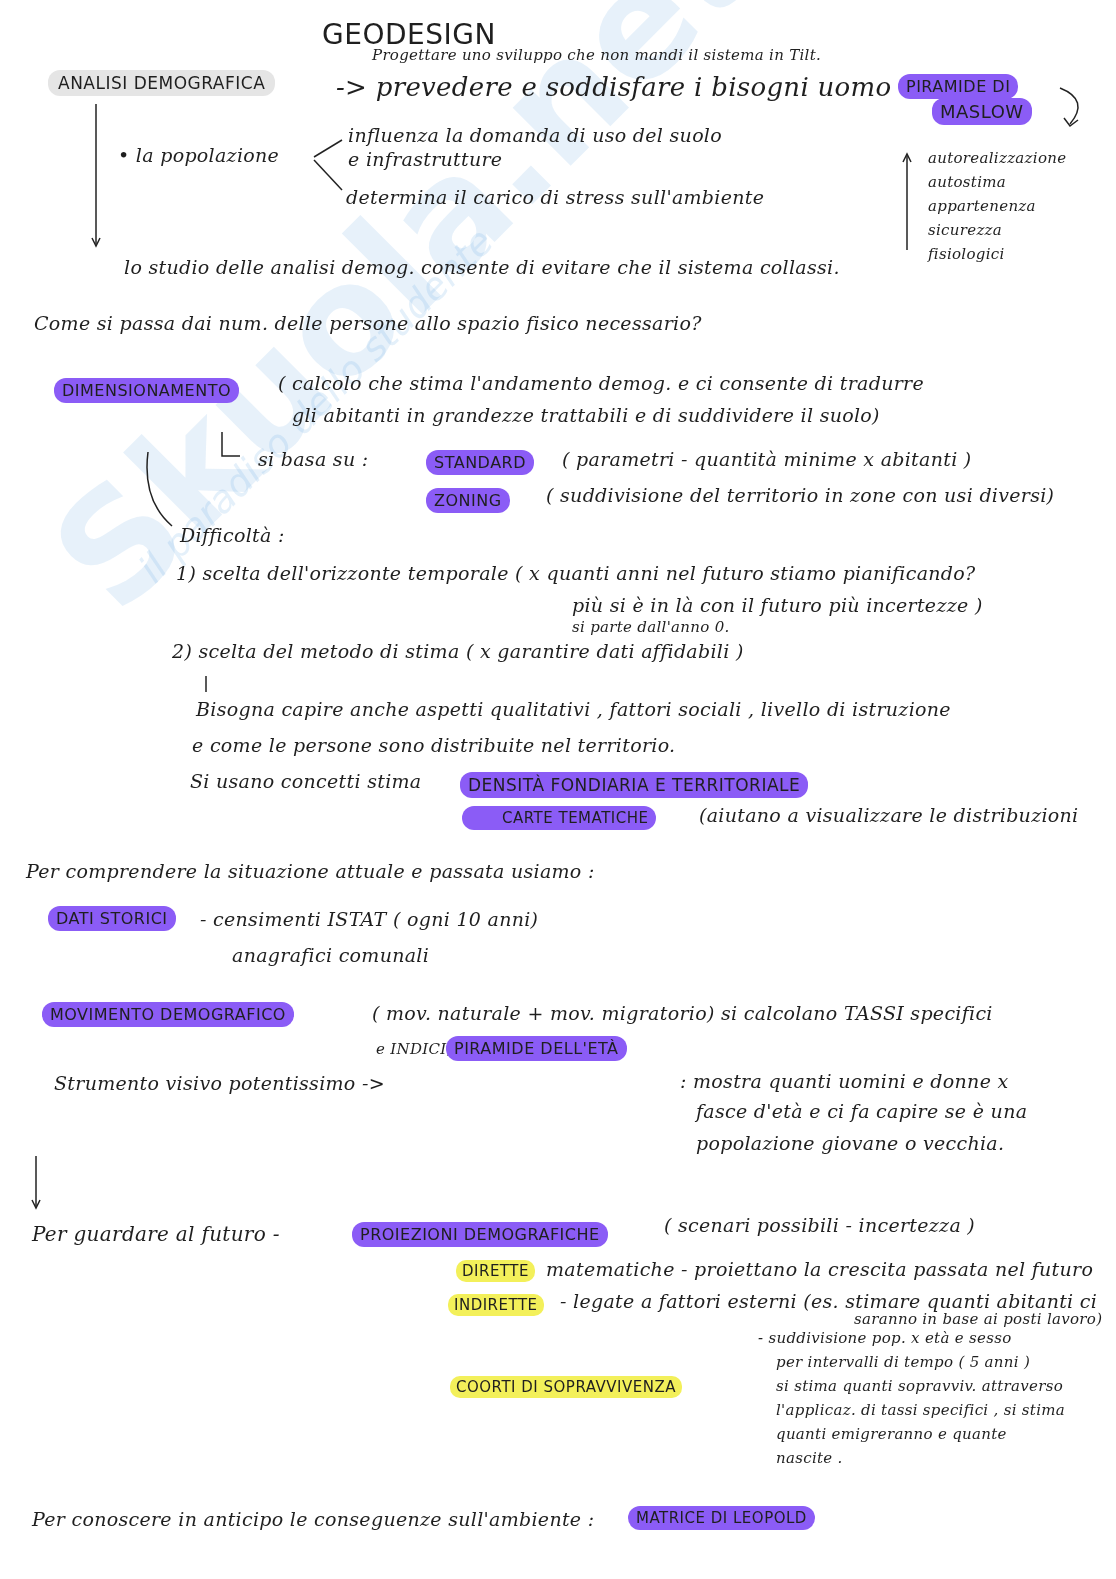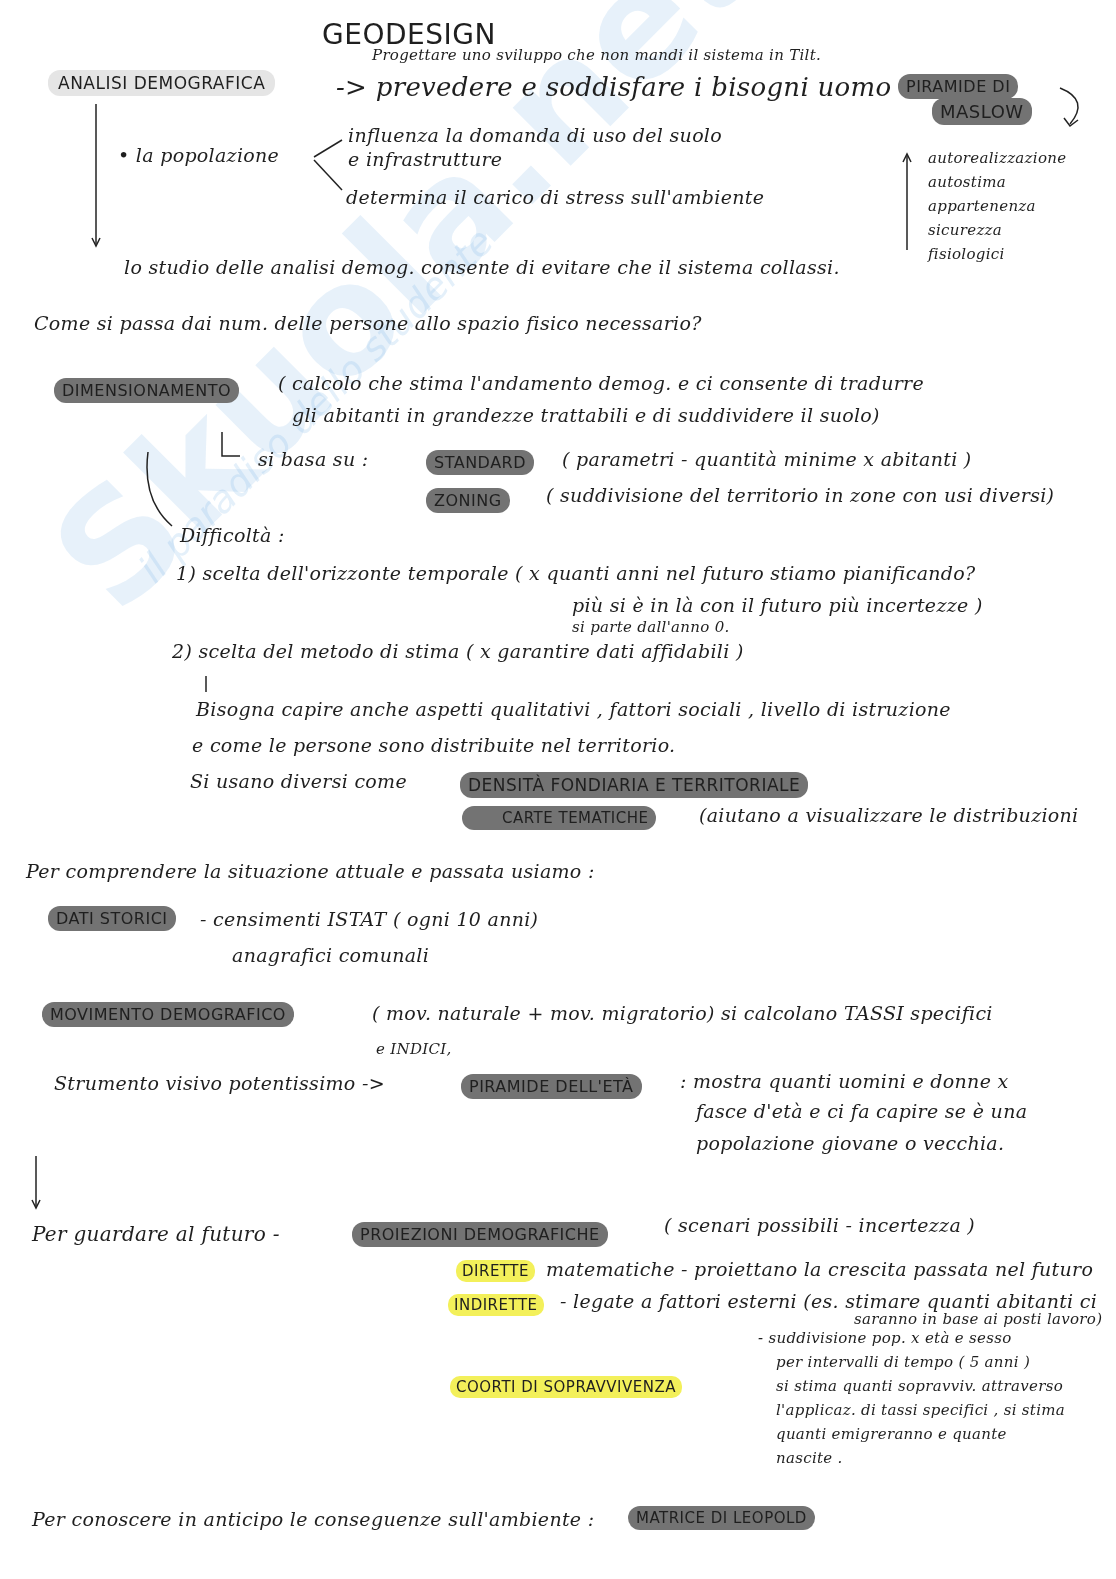--- a/index.html
+++ b/index.html
@@ -3,21 +3,21 @@
 <meta charset="utf-8">
 <style>
   html, body { margin: 0; padding: 0; }
   body {
     width: 1116px; height: 1579px; background: #ffffff; position: relative; overflow: hidden;
     font-family: "DejaVu Sans", sans-serif; color: #1f1f1f;
   }
   .abs { position: absolute; white-space: nowrap; }
   .hw { font-family: "DejaVu Serif", serif; font-style: italic; font-size: 19px; letter-spacing: 0.3px; }
   .caps { font-family: "DejaVu Sans", sans-serif; font-size: 16px; letter-spacing: 0.5px; }
-  .hl-green { background: #737373; border-radius: 12px; padding: 3px 8px; }
+  .hl-green { background: #8b5cf6; border-radius: 12px; padding: 3px 8px; }
   .hl-orange { background: #e5e5e5; border-radius: 12px; padding: 3px 10px; }
   .hl-yellow { background: #f3f05a; border-radius: 10px; padding: 2px 6px; }
   .small { font-size: 15px; }
   .watermark {
     position: absolute; left: 20px; top: 120px; font-family: "DejaVu Sans", sans-serif; font-weight: bold;
     font-size: 150px; color: rgba(120,180,230,0.18); transform: rotate(-45deg); transform-origin: left top;
     top: 520px; pointer-events: none;
   }
   .watermark2 {
     position: absolute; left: 130px; top: 560px; font-family: "DejaVu Sans", sans-serif; font-style: italic;
@@ -82,34 +82,34 @@
 <div class="abs caps hl-green" style="left:426px;top:488px;">ZONING</div>
 <div class="abs hw" style="left:546px;top:484px;">( suddivisione del territorio in zone con usi diversi)</div>
 
 <div class="abs hw" style="left:180px;top:524px;">Difficoltà :</div>
 <div class="abs hw" style="left:176px;top:562px;">1) scelta dell'orizzonte temporale ( x quanti anni nel futuro stiamo pianificando?</div>
 <div class="abs hw" style="left:572px;top:594px;">più si è in là con il futuro più incertezze )</div>
 <div class="abs hw small" style="left:572px;top:618px;">si parte dall'anno 0.</div>
 <div class="abs hw" style="left:172px;top:640px;">2) scelta del metodo di stima ( x garantire dati affidabili )</div>
 <div class="abs hw" style="left:196px;top:698px;">Bisogna capire anche aspetti qualitativi , fattori sociali , livello di istruzione</div>
 <div class="abs hw" style="left:192px;top:734px;">e come le persone sono distribuite nel territorio.</div>
-<div class="abs hw" style="left:190px;top:770px;">Si usano diversi come</div>
+<div class="abs hw" style="left:190px;top:770px;">Si usano concetti stima</div>
 <div class="abs caps hl-green" style="left:460px;top:772px;font-size:17px;">DENSITÀ FONDIARIA E TERRITORIALE</div>
 <div class="abs caps hl-green" style="left:462px;top:806px;font-size:15px;padding-left:40px;">CARTE TEMATICHE</div>
 <div class="abs hw" style="left:666px;top:804px;margin-left:33px;">(aiutano a visualizzare le distribuzioni</div>
 
 <div class="abs hw" style="left:26px;top:860px;">Per comprendere la situazione attuale e passata usiamo :</div>
 <div class="abs caps hl-green" style="left:48px;top:906px;">DATI STORICI</div>
 <div class="abs hw" style="left:200px;top:908px;">- censimenti ISTAT ( ogni 10 anni)</div>
 <div class="abs hw" style="left:232px;top:944px;">anagrafici comunali</div>
 <div class="abs caps hl-green" style="left:42px;top:1002px;">MOVIMENTO DEMOGRAFICO</div>
 <div class="abs hw" style="left:372px;top:1002px;">( mov. naturale + mov. migratorio) si calcolano TASSI specifici</div>
 <div class="abs hw small" style="left:376px;top:1040px;">e INDICI,</div>
 <div class="abs hw" style="left:54px;top:1072px;">Strumento visivo potentissimo -&gt;</div>
-<div class="abs caps hl-green" style="left:446px;top:1074px;margin-left:15px;">PIRAMIDE DELL'ETÀ</div>
+<div class="abs caps hl-green" style="left:446px;top:1036px;">PIRAMIDE DELL'ETÀ</div>
 <div class="abs hw" style="left:680px;top:1070px;">: mostra quanti uomini e donne x</div>
 <div class="abs hw" style="left:696px;top:1100px;">fasce d'età e ci fa capire se è una</div>
 <div class="abs hw" style="left:696px;top:1132px;">popolazione giovane o vecchia.</div>
 
 <div class="abs hw" style="left:32px;top:1222px;font-size:20px;">Per guardare al futuro -</div>
 <div class="abs caps hl-green" style="left:352px;top:1222px;">PROIEZIONI DEMOGRAFICHE</div>
 <div class="abs hw" style="left:664px;top:1214px;">( scenari possibili - incertezza )</div>
 <div class="abs caps hl-yellow" style="left:456px;top:1260px;font-size:15px;">DIRETTE</div>
 <div class="abs hw" style="left:546px;top:1258px;">matematiche - proiettano la crescita passata nel futuro</div>
 <div class="abs caps hl-yellow" style="left:448px;top:1294px;font-size:15px;">INDIRETTE</div>

